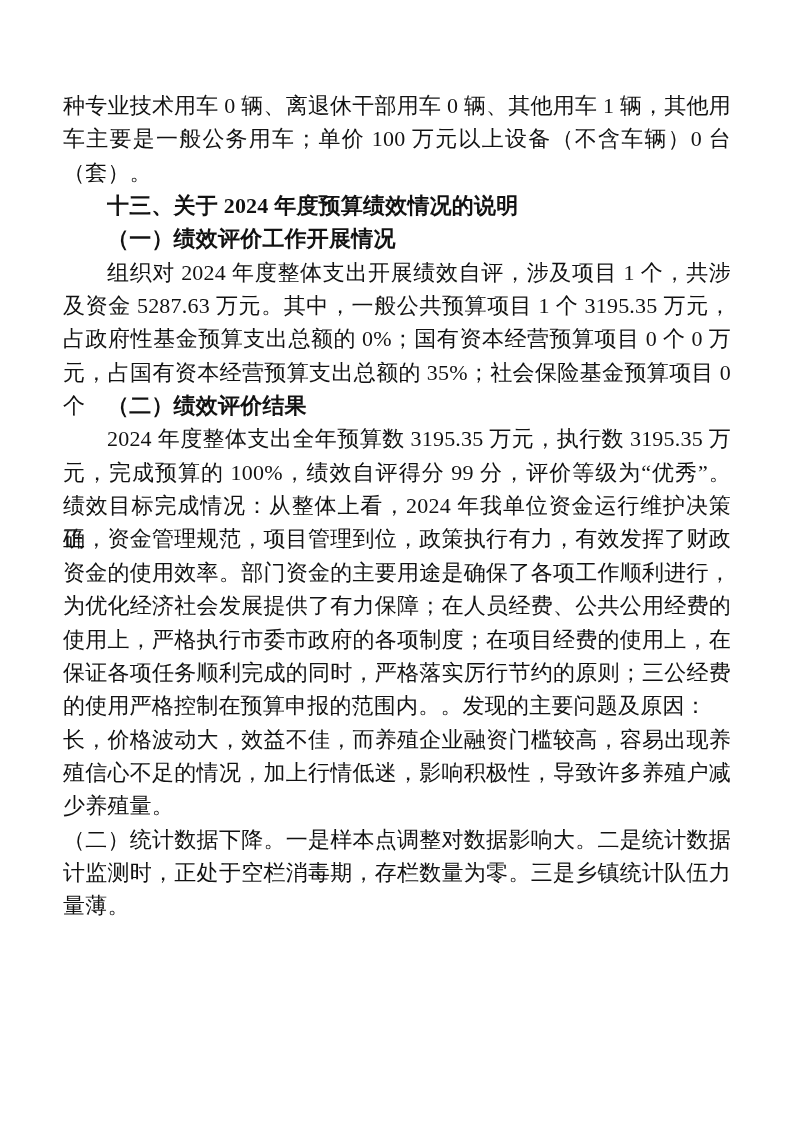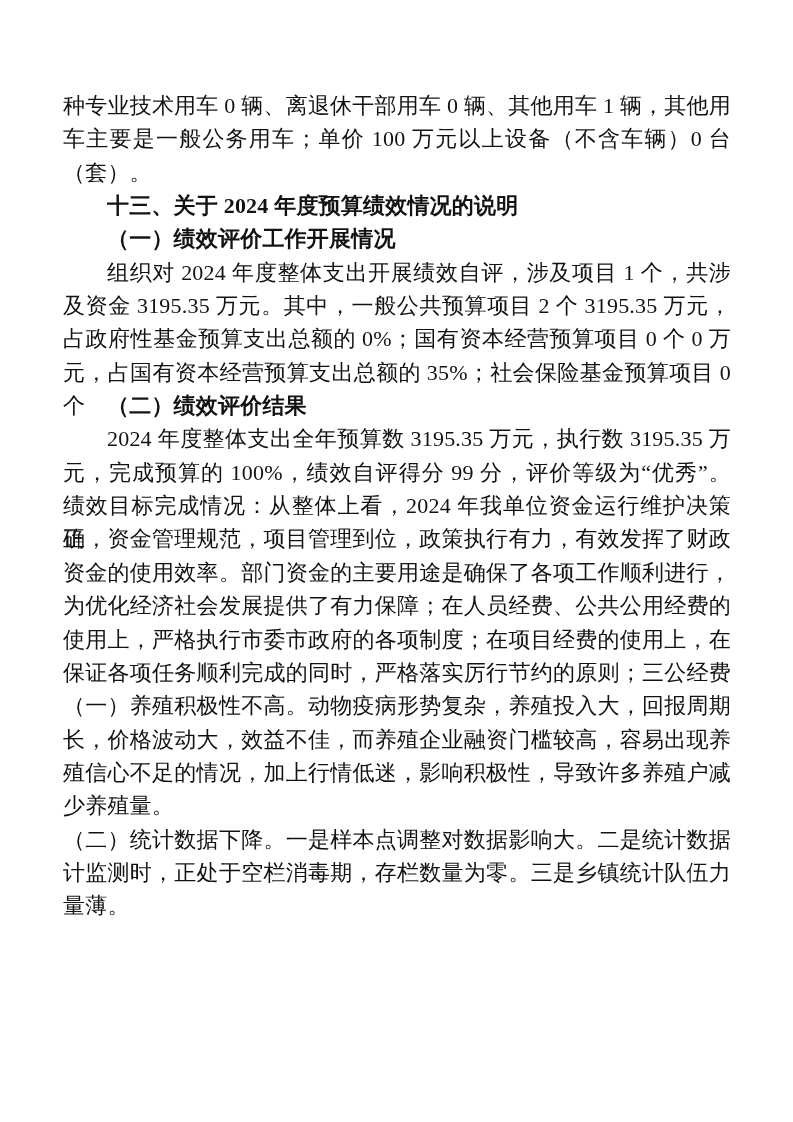--- a/index.html
+++ b/index.html
@@ -45,33 +45,33 @@
 <body>
 
 <div class="page">
   <div class="textblock">
       <div class="line fill">种专业技术用车 0 辆、离退休干部用车 0 辆、其他用车 1 辆，其他用</div>
       <div class="line fill">车主要是一般公务用车；单价 100 万元以上设备（不含车辆）0 台</div>
       <div class="line">（套）。</div>
       <div class="line b ind">十三、关于 2024 年度预算绩效情况的说明</div>
       <div class="line b ind">（一）绩效评价工作开展情况</div>
       <div class="line ind fill">组织对 2024 年度整体支出开展绩效自评，涉及项目 1 个，共涉</div>
-      <div class="line fill">及资金 3195.35 万元。其中，一般公共预算项目 2 个 3195.35 万元，</div>
+      <div class="line fill">及资金 5287.63 万元。其中，一般公共预算项目 1 个 3195.35 万元，</div>
       <div class="line fill">占政府性基金预算支出总额的 0%；国有资本经营预算项目 0 个 0 万</div>
       <div class="line fill">元，占国有资本经营预算支出总额的 35%；社会保险基金预算项目 0 个</div>
       <div class="line b ind">（二）绩效评价结果</div>
       <div class="line ind fill">2024 年度整体支出全年预算数 3195.35 万元，执行数 3195.35 万</div>
       <div class="line fill">元，完成预算的 100%，绩效自评得分 99 分，评价等级为“优秀”。</div>
       <div class="line fill">绩效目标完成情况：从整体上看，2024 年我单位资金运行维护决策正</div>
       <div class="line fill">确，资金管理规范，项目管理到位，政策执行有力，有效发挥了财政</div>
       <div class="line fill">资金的使用效率。部门资金的主要用途是确保了各项工作顺利进行，</div>
       <div class="line fill">为优化经济社会发展提供了有力保障；在人员经费、公共公用经费的</div>
       <div class="line fill">使用上，严格执行市委市政府的各项制度；在项目经费的使用上，在</div>
       <div class="line fill">保证各项任务顺利完成的同时，严格落实厉行节约的原则；三公经费</div>
-      <div class="line fill">（一）养殖积极性不高。动物疫病形势复杂，养殖投入大，回报周期</div>
+      <div class="line">的使用严格控制在预算申报的范围内。。发现的主要问题及原因：</div>
       <div class="line fill">长，价格波动大，效益不佳，而养殖企业融资门槛较高，容易出现养</div>
       <div class="line fill">殖信心不足的情况，加上行情低迷，影响积极性，导致许多养殖户减</div>
       <div class="line">少养殖量。</div>
       <div class="line fill">（二）统计数据下降。一是样本点调整对数据影响大。二是统计数据</div>
       <div class="line fill">计监测时，正处于空栏消毒期，存栏数量为零。三是乡镇统计队伍力</div>
       <div class="line">量薄。</div>
     </div>
 </div>
 
 </body></html>

